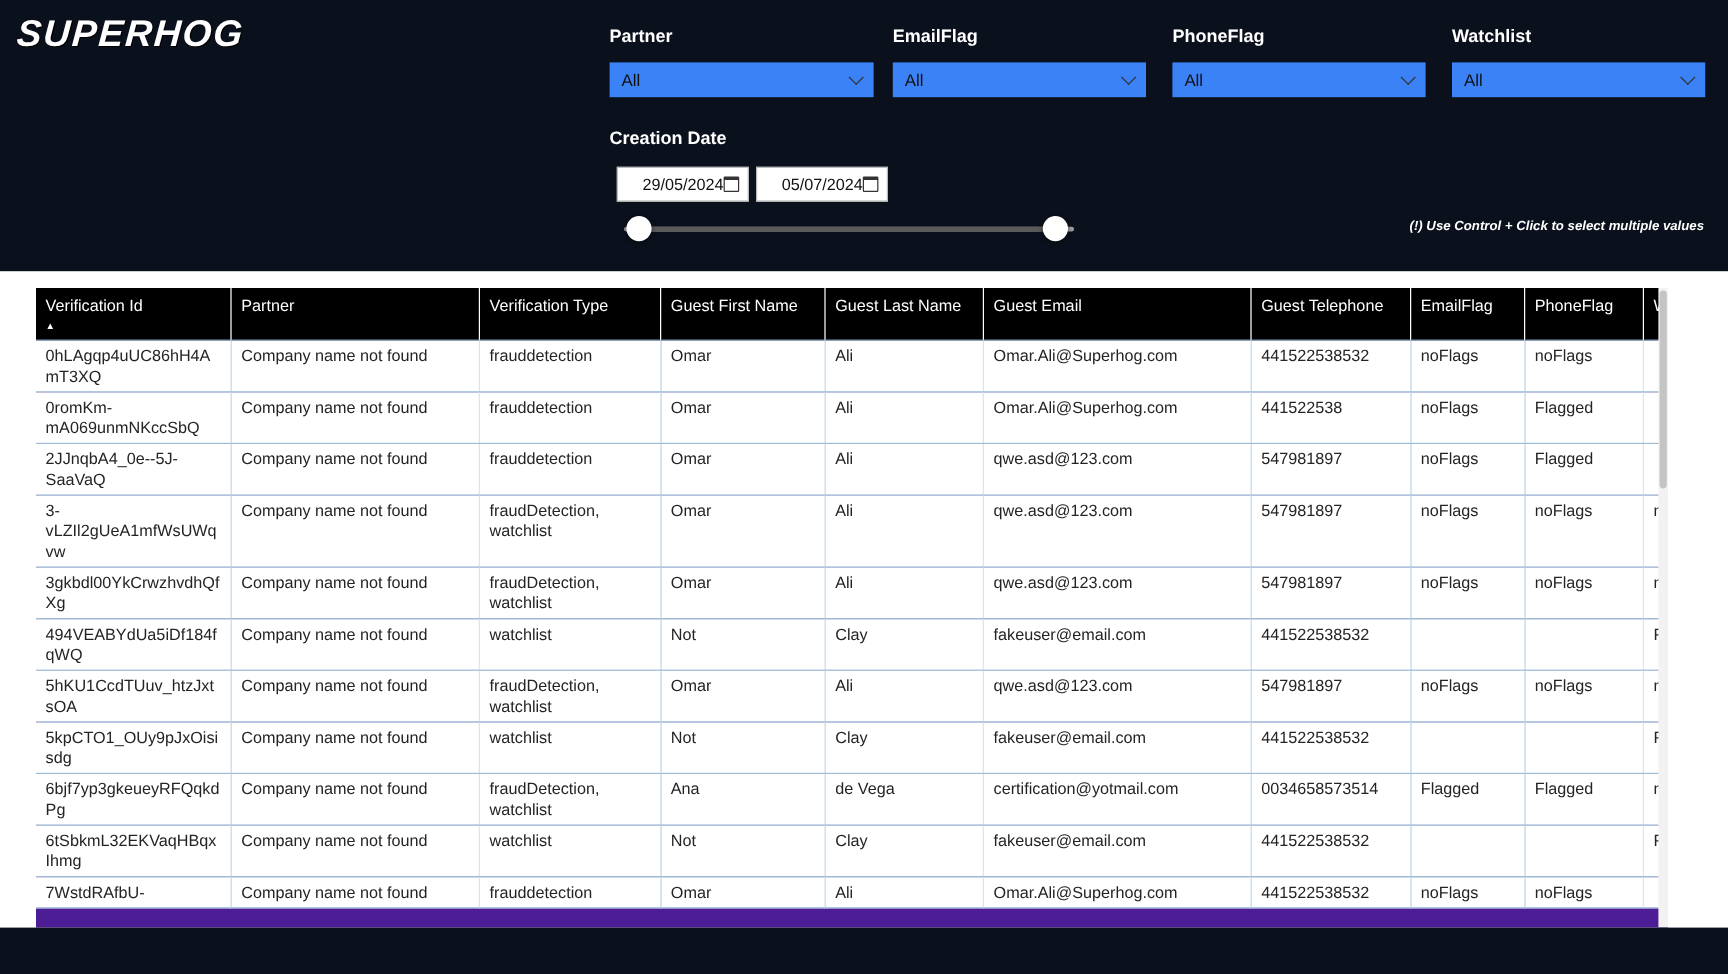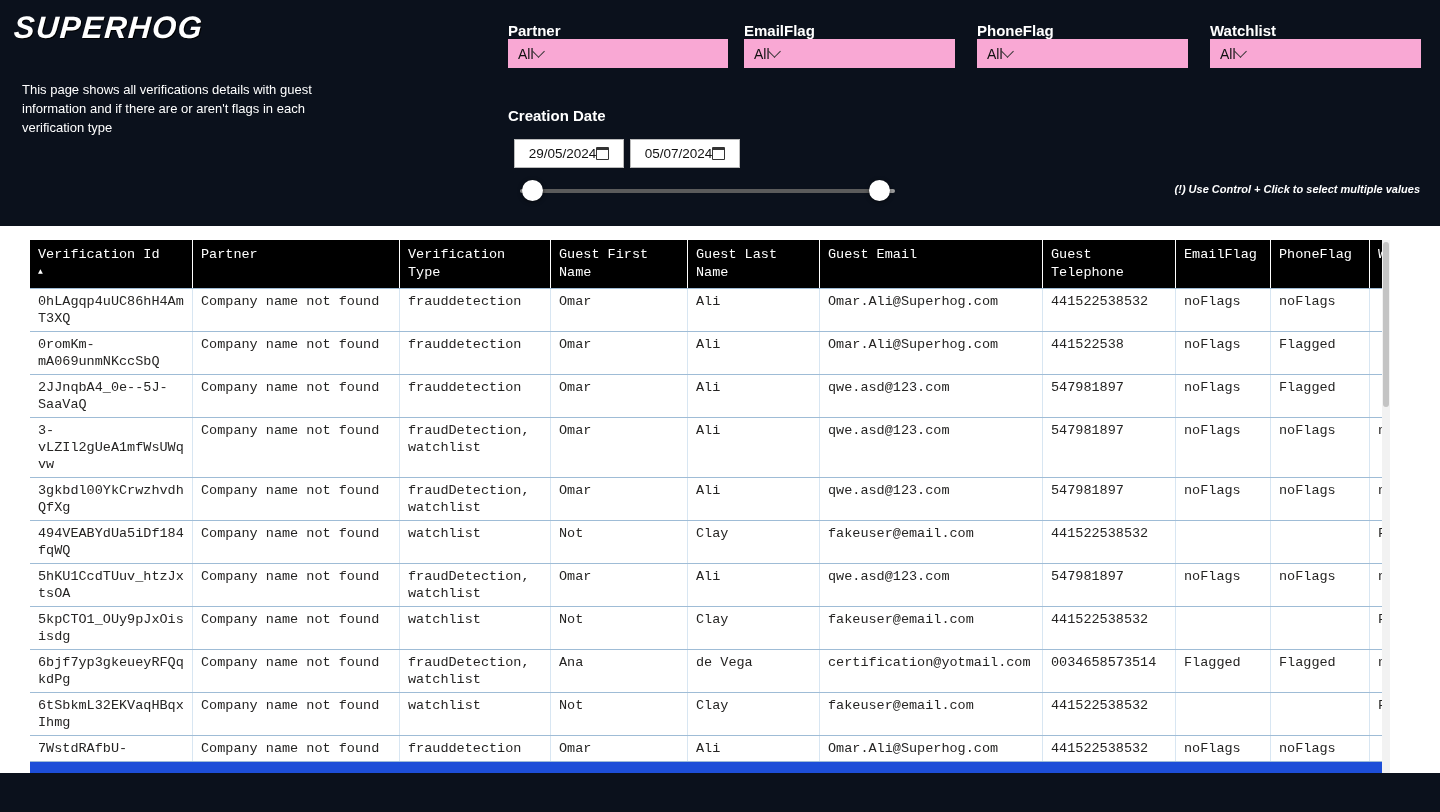--- a/index.html
+++ b/index.html
@@ -25,32 +25,32 @@
     position:absolute;left:22px;top:80px;width:300px;margin:0;
     font-size:13px;line-height:1.47;font-weight:normal;
   }
   .filter{position:absolute;top:22px;}
   .f0{left:508px;width:220px;}
   .f1{left:744px;width:211px;}
   .f2{left:977px;width:211px;}
   .f3{left:1210px;width:211px;}
   .flabel{font-size:15px;font-weight:bold;}
   .dropdown{
-    margin-top:0;height:29px;background:#f9a8d4;color:#111;
-    display:flex;align-items:center;
+    margin-top:13px;height:29px;background:#3b82f6;color:#111;
+    display:flex;align-items:center;justify-content:space-between;
     padding:0 10px;box-sizing:border-box;font-size:14px;cursor:pointer;
   }
   .chev{
     width:8px;height:8px;border-right:1.5px solid #333;
     border-bottom:1.5px solid #333;transform:rotate(45deg);margin-top:-4px;
   }
   .cdlabel{position:absolute;left:508px;top:107px;font-size:15px;font-weight:bold;}
   .date-box{
     position:absolute;top:139px;width:110px;height:29px;background:#fff;
-    color:#111;display:flex;align-items:center;justify-content:center;
+    color:#111;display:flex;align-items:center;justify-content:flex-end;
     padding:0 7px;box-sizing:border-box;font-size:13.5px;border:1px solid #bbb;
     cursor:pointer;
   }
   .d0{left:514px;} .d1{left:630px;}
   .cal{
     width:11px;height:9px;border:1px solid #333;border-top-width:3px;
     border-radius:1px;flex:0 0 auto;
   }
   .slider{position:absolute;left:520px;top:179px;width:375px;height:24px;}
   .slider .track{position:absolute;left:0;right:0;top:10px;height:4px;background:#9e9e9e;border-radius:2px;}
@@ -60,21 +60,21 @@
     background:#fff;box-shadow:0 1px 4px rgba(0,0,0,.55);cursor:pointer;
   }
   .h0{left:2px;} .h1{left:349px;}
   .hint{
     position:absolute;right:20px;top:183px;font-size:11px;font-style:italic;
     font-weight:600;color:#fff;padding-left:36px;
   }
   
   .table-wrap{
     position:absolute;left:30px;top:240px;width:1360px;height:533px;
-    overflow:hidden;background:#1d4ed8;font-family:Liberation Mono, monospace;
+    overflow:hidden;background:#4c1d95;
   }
   table{border-collapse:collapse;table-layout:fixed;width:1360px;}
   th{
     background:#000;color:#fff;font-size:13.5px;font-weight:normal;
     text-align:left;vertical-align:top;padding:6px 8px;line-height:18px;
     border-right:1px solid #fff;cursor:pointer;
   }
   th:last-child{border-right:none;}
   th .sort{display:block;font-size:8px;line-height:10px;margin-top:3px;}
   td{
@@ -97,21 +97,20 @@
     background:#c4c4c4;border-radius:3px;cursor:pointer;
   }
   
   .footer{position:absolute;left:0;bottom:0;width:1440px;height:39px;background:#0b111c;}
 </style>
 </head>
 <body>
 
 <div class="header">
   <div class="logo">SUPERHOG</div>
-  <p class="desc">This page shows all verifications details with guest information and if there are or aren't flags in each verification type</p>
 
   <div class="filter f0">
     <div class="flabel">Partner</div>
     <div class="dropdown">
       <span>All</span>
       <span class="chev"></span>
     </div>
   </div>
   <div class="filter f1">
     <div class="flabel">EmailFlag</div>

